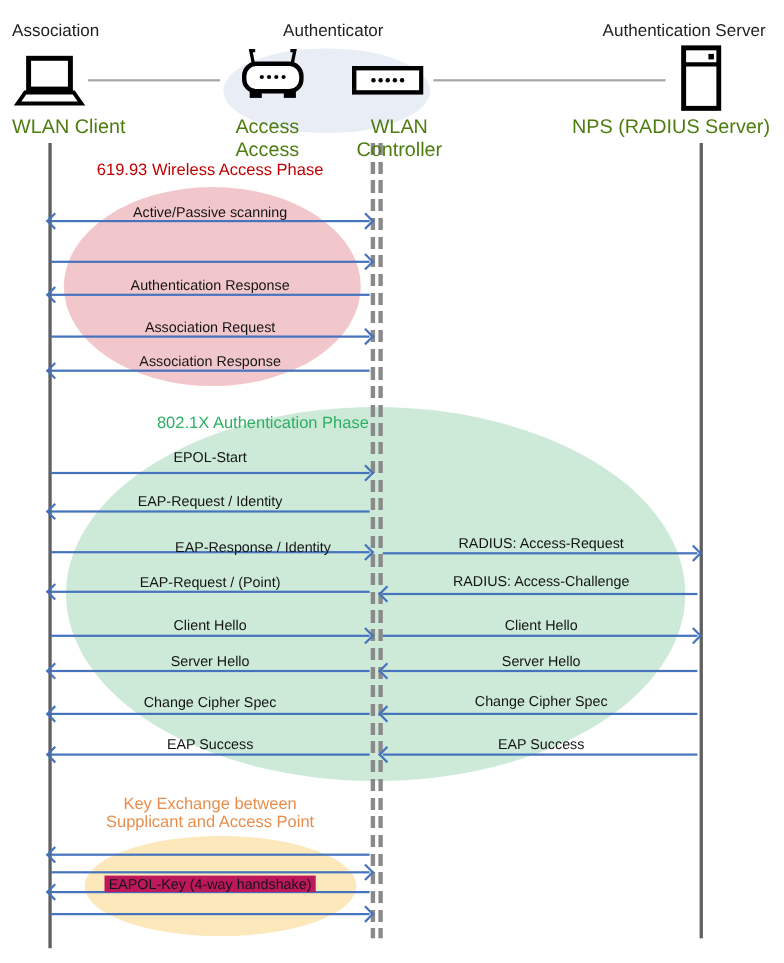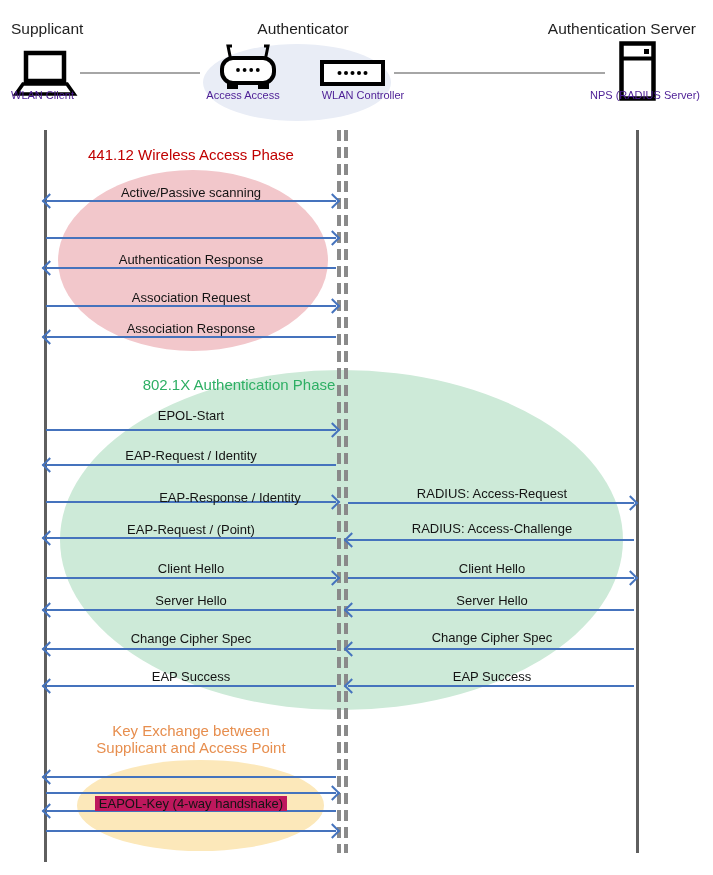--- a/index.html
+++ b/index.html
@@ -14,21 +14,21 @@
   .el-green {left:60px;top:370px;width:563px;height:340px;background:var(--greenbg,#CDEAD8);}
   .el-yellow{left:77px;top:760px;width:247px;height:91px;background:var(--yellowbg,#FCE8BA);}
   
   .lifeline{position:absolute;top:130px;z-index:2;}
   .ll-solid{width:3.5px;background:var(--lifeline,#5F5F5F);}
   .ll-dash{width:3.8px;background:repeating-linear-gradient(to bottom,var(--dash,#8A8A8A) 0 11px,transparent 11px 17px);}
   
   .conn{position:absolute;top:71.5px;height:2.5px;background:var(--connector,#A6A6A6);z-index:0;}
   
   .role{position:absolute;top:20px;font-size:15.5px;color:#1f1f1f;z-index:3;}
-  .device{position:absolute;top:89px;font-size:11px;color:#4c1d95;z-index:3;}
+  .device{position:absolute;top:105px;font-size:18px;color:#4d7c0f;z-index:3;}
   .t-center{text-align:center;}
   .icon{position:absolute;z-index:3;}
   
   .phase-title{position:absolute;left:45px;width:292px;text-align:center;font-size:15px;line-height:17px;z-index:4;}
   .pt-red{color:var(--red,#C00000);}
   .pt-green{color:var(--green,#2EAF64);margin-left:48px;}
   .pt-orange{color:var(--orange,#E78E4E);}
   
   .arrow{position:absolute;height:2.4px;background:var(--arrow,#4573BD);z-index:4;}
   .seg-l{left:46px;width:290px;}
@@ -48,21 +48,21 @@
 
   <div class="ellipse el-blue"></div>
   <div class="ellipse el-pink"></div>
   <div class="ellipse el-green"></div>
   <div class="ellipse el-yellow"></div>
 
   <div class="conn" style="left:80px;width:120px;"></div>
   <div class="conn" style="left:289px;width:17px;"></div>
   <div class="conn" style="left:394px;width:211px;"></div>
 
-  <div class="role" style="left:11px;">Supplicant</div>
+  <div class="role" style="left:11px;">Association</div>
   <div class="role t-center" style="left:228px;width:150px;">Authenticator</div>
   <div class="role" style="right:17px;">Authentication Server</div>
 
   <div class="icon" style="left:12px;top:50px;">
     <svg width="66" height="48" viewBox="0 0 66 48">
       <rect x="14" y="3" width="38" height="28" fill="#fff" stroke="#000" stroke-width="4.5"></rect>
       <path d="M11 34 L55 34 L62 44 L4 44 Z" fill="#fff" stroke="#000" stroke-width="3.6"></path>
     </svg>
   </div>
   <div class="icon" style="left:219px;top:43px;">
@@ -99,21 +99,21 @@
   <div class="device" style="left:11px;">WLAN Client</div>
   <div class="device t-center" style="left:193px;width:100px;">Access Access</div>
   <div class="device t-center" style="left:307px;width:112px;">WLAN Controller</div>
   <div class="device" style="right:13px;">NPS (RADIUS Server)</div>
 
   <div class="lifeline ll-solid" style="left:43.5px;height:732px;"></div>
   <div class="lifeline ll-dash" style="left:337px;height:723px;"></div>
   <div class="lifeline ll-dash" style="left:344.4px;height:723px;"></div>
   <div class="lifeline ll-solid" style="left:635.5px;height:723px;"></div>
 
-  <div class="phase-title pt-red" style="top:146px;">441.12 Wireless Access Phase</div>
+  <div class="phase-title pt-red" style="top:146px;">619.93 Wireless Access Phase</div>
   <div class="phase-title pt-green" style="top:376px;">802.1X Authentication Phase</div>
   <div class="phase-title pt-orange" style="top:722px;">
     <div>Key Exchange between</div>
     <div>Supplicant and Access Point</div>
   </div>
 
   <div class="mlabel lab-l" style="top:184px;">Active/Passive scanning</div>
   <div class="arrow seg-l" style="top:200px;">
       <span class="hl"></span>
       <span class="hr"></span>

